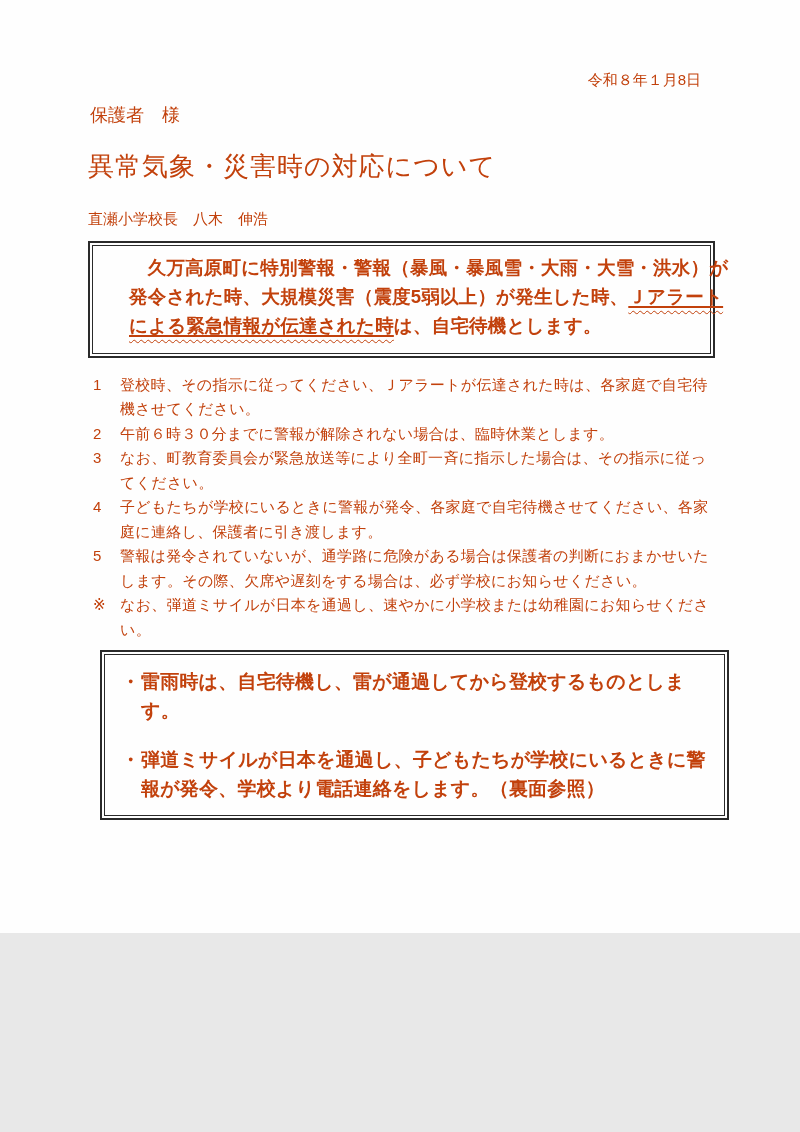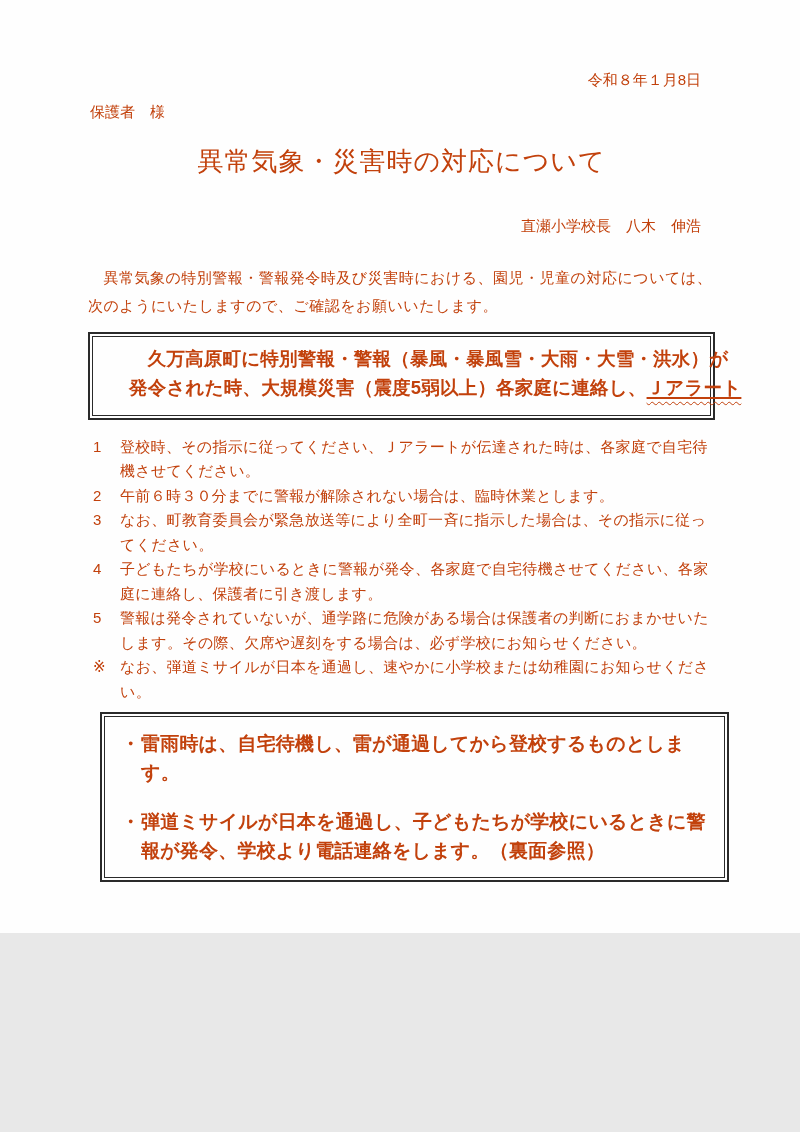--- a/index.html
+++ b/index.html
@@ -19,36 +19,35 @@
     color: #c2410c;
     overflow: hidden;
   }
   .date-line {
     text-align: right;
     font-size: 15px;
     padding-right: 14px;
     line-height: 1.3;
   }
   .recipient-line {
-    font-size: 15px;
+    font-size: 18px;
     margin-top: 13px;
     padding-left: 2px;
   }
   .doc-title {
-    text-align: center;
     font-size: 26px;
     font-weight: 500;
     letter-spacing: 1px;
     margin-top: 24px;
     line-height: 1.2;
   }
   .author-line {
-    text-align: right;
+    text-align: left;
     font-size: 15px;
-    margin-top: 40px;
+    margin-top: 28px;
     padding-right: 14px;
   }
   .intro {
     font-size: 15px;
     line-height: 28px;
     margin-top: 28px;
     letter-spacing: 0.5px;
   }
   
   .notice-box {
@@ -132,29 +131,31 @@
 <div class="page">
 
   <div class="date-line">令和８年１月8日</div>
 
   <div class="recipient-line">保護者　様</div>
 
   <div class="doc-title">異常気象・災害時の対応について</div>
 
   <div class="author-line">直瀬小学校長　八木　伸浩</div>
 
-  <div class="intro">　異常気象の特別警報・警報発令時及び災害時における、園児・児童の対応については、次のようにいたしますので、ご確認をお願いいたします。</div>
 
   <div class="notice-box">
     <div class="notice-box-inner">
       <div class="notice-line">
         <span>　久万高原町に特別警報・警報（暴風・暴風雪・大雨・大雪・洪水）が</span>
       </div>
       <div class="notice-line">
-        <span>発令された時、大規模災害（震度5弱以上）各家庭に連絡し、</span><span class="ul-solid"><span class="ul-wavy">Ｊアラート</span></span>
+        <span>発令された時、大規模災害（震度5弱以上）が発生した時、</span><span class="ul-solid"><span class="ul-wavy">Ｊアラート</span></span>
+      </div>
+      <div class="notice-line">
+        <span class="ul-solid"><span class="ul-wavy">による緊急情報が伝達された時</span></span><span>は、自宅待機とします。</span>
       </div>
     </div>
   </div>
 
   <div class="response-list">
     <div class="list-item">
       <span class="item-marker">1</span>
       <span class="item-text">登校時、その指示に従ってください、Ｊアラートが伝達された時は、各家庭で自宅待機させてください。</span>
     </div>
     <div class="list-item">

